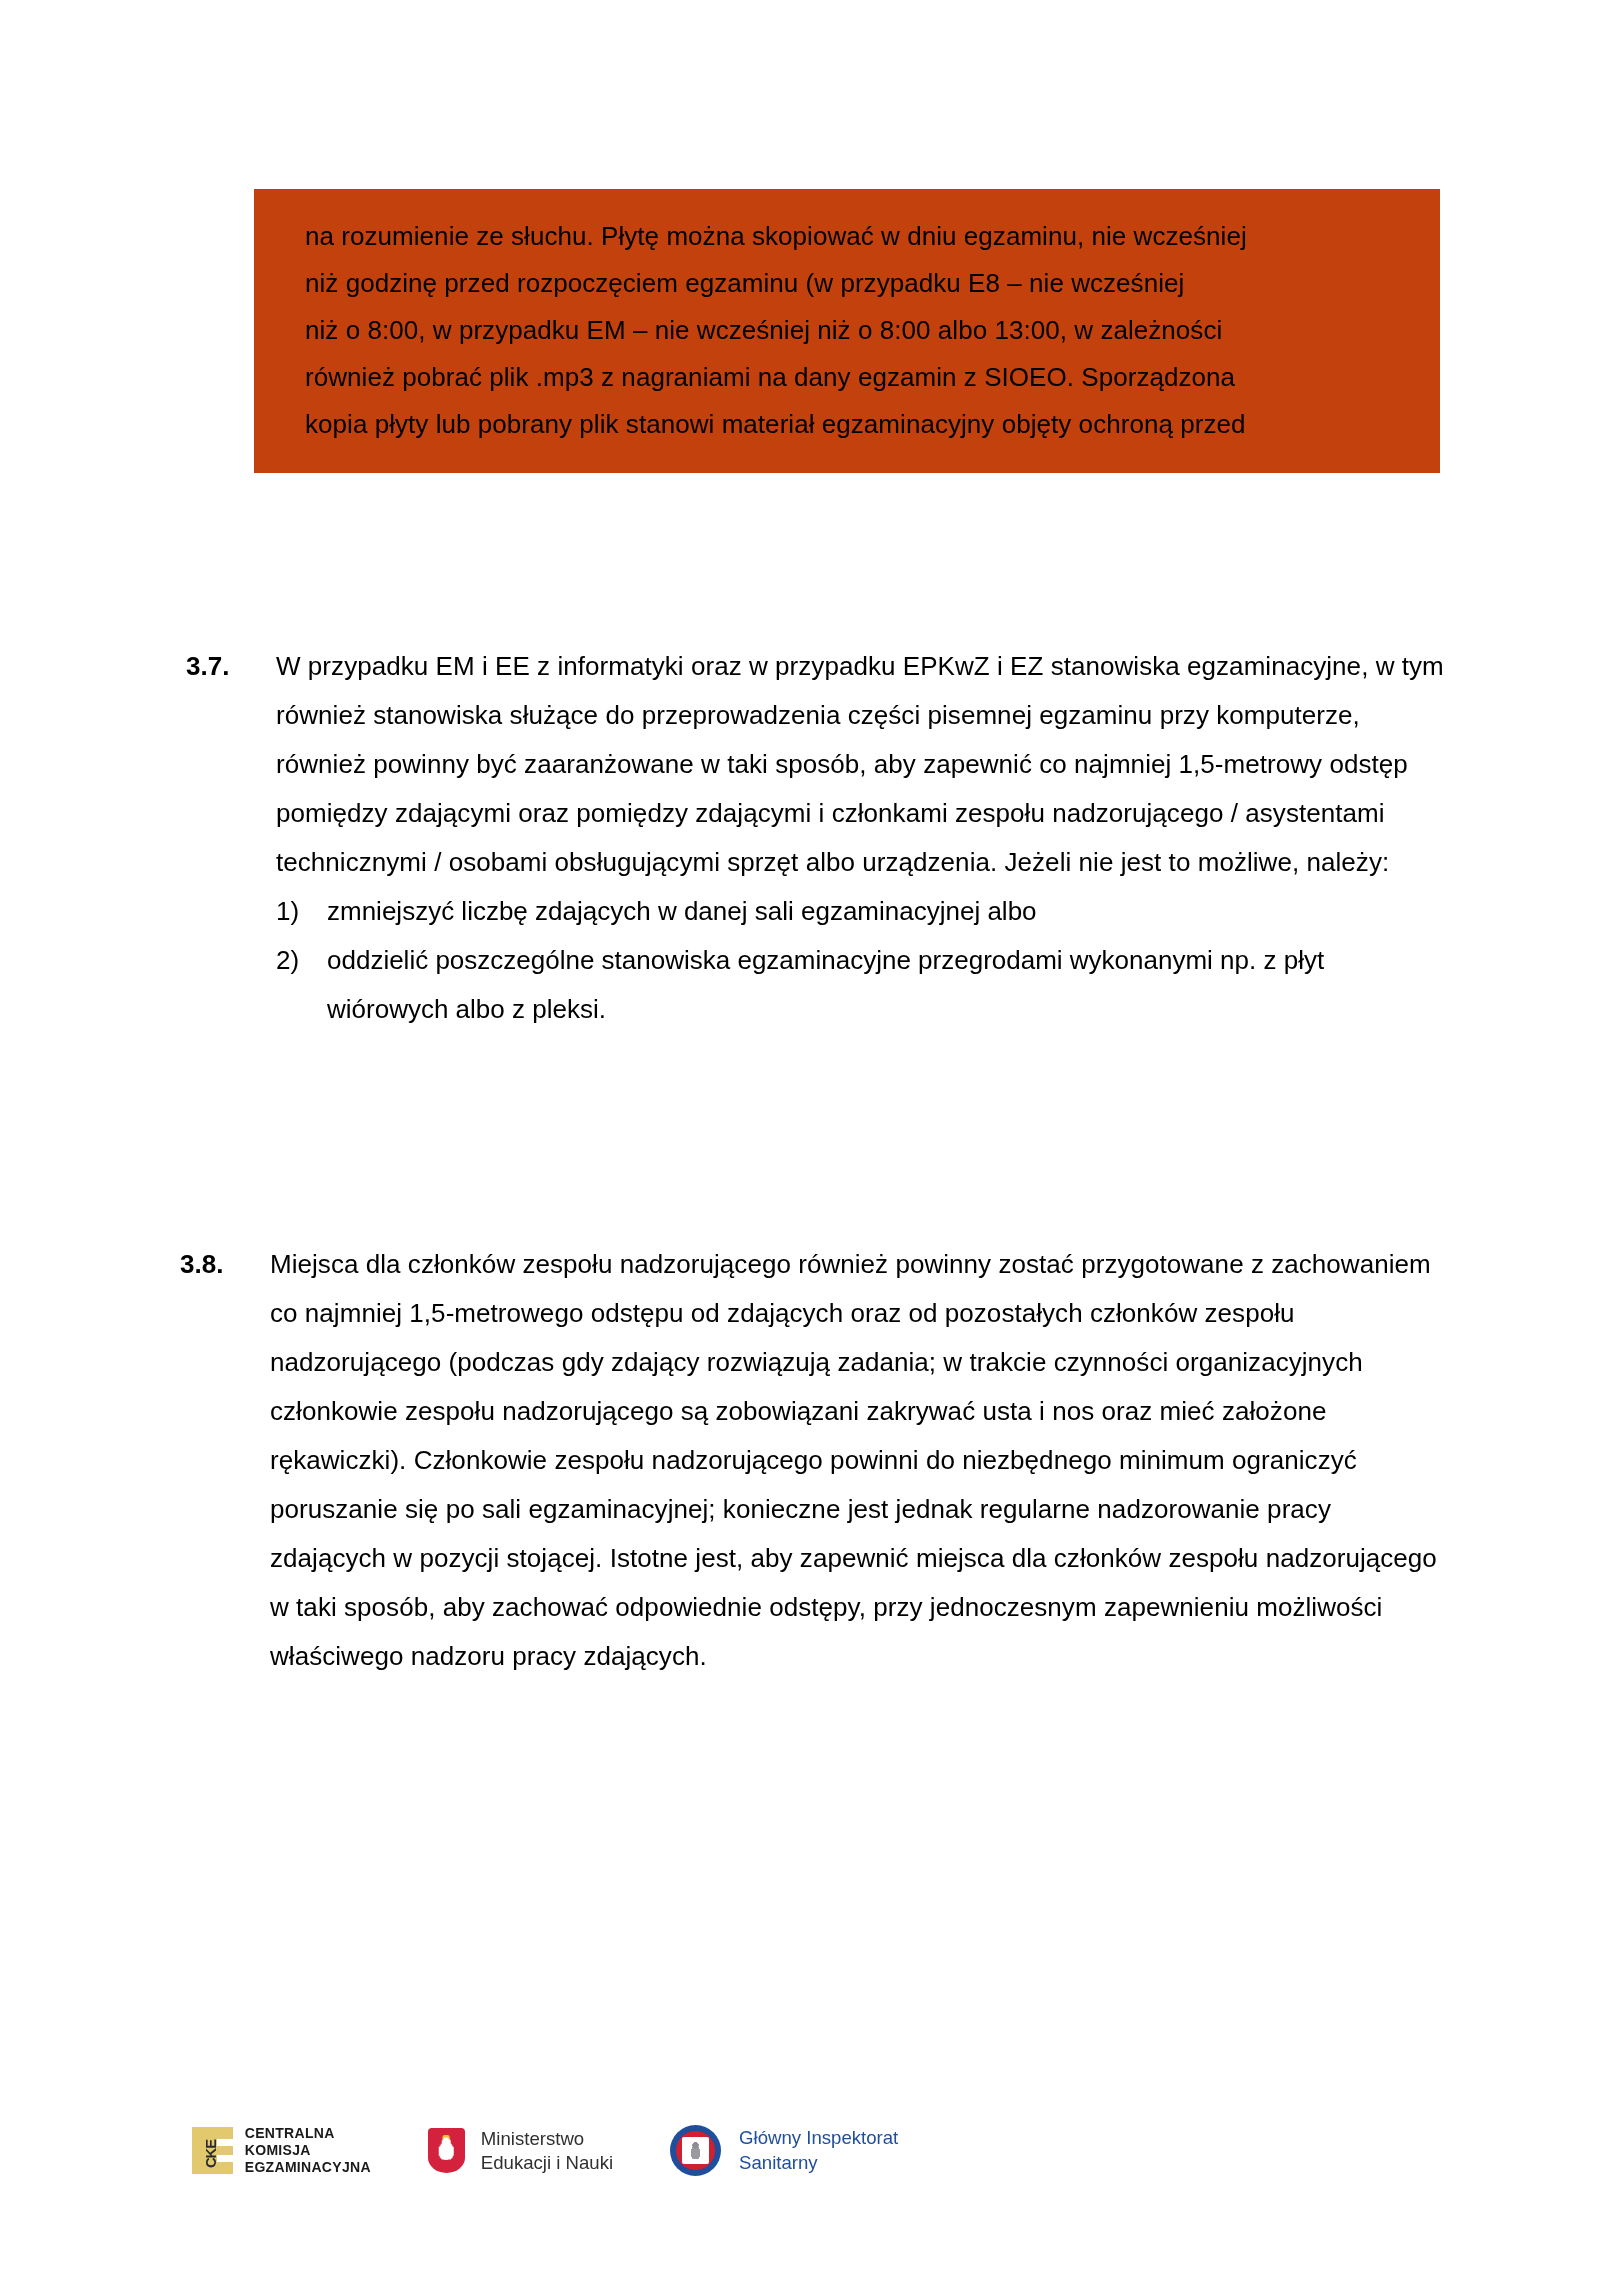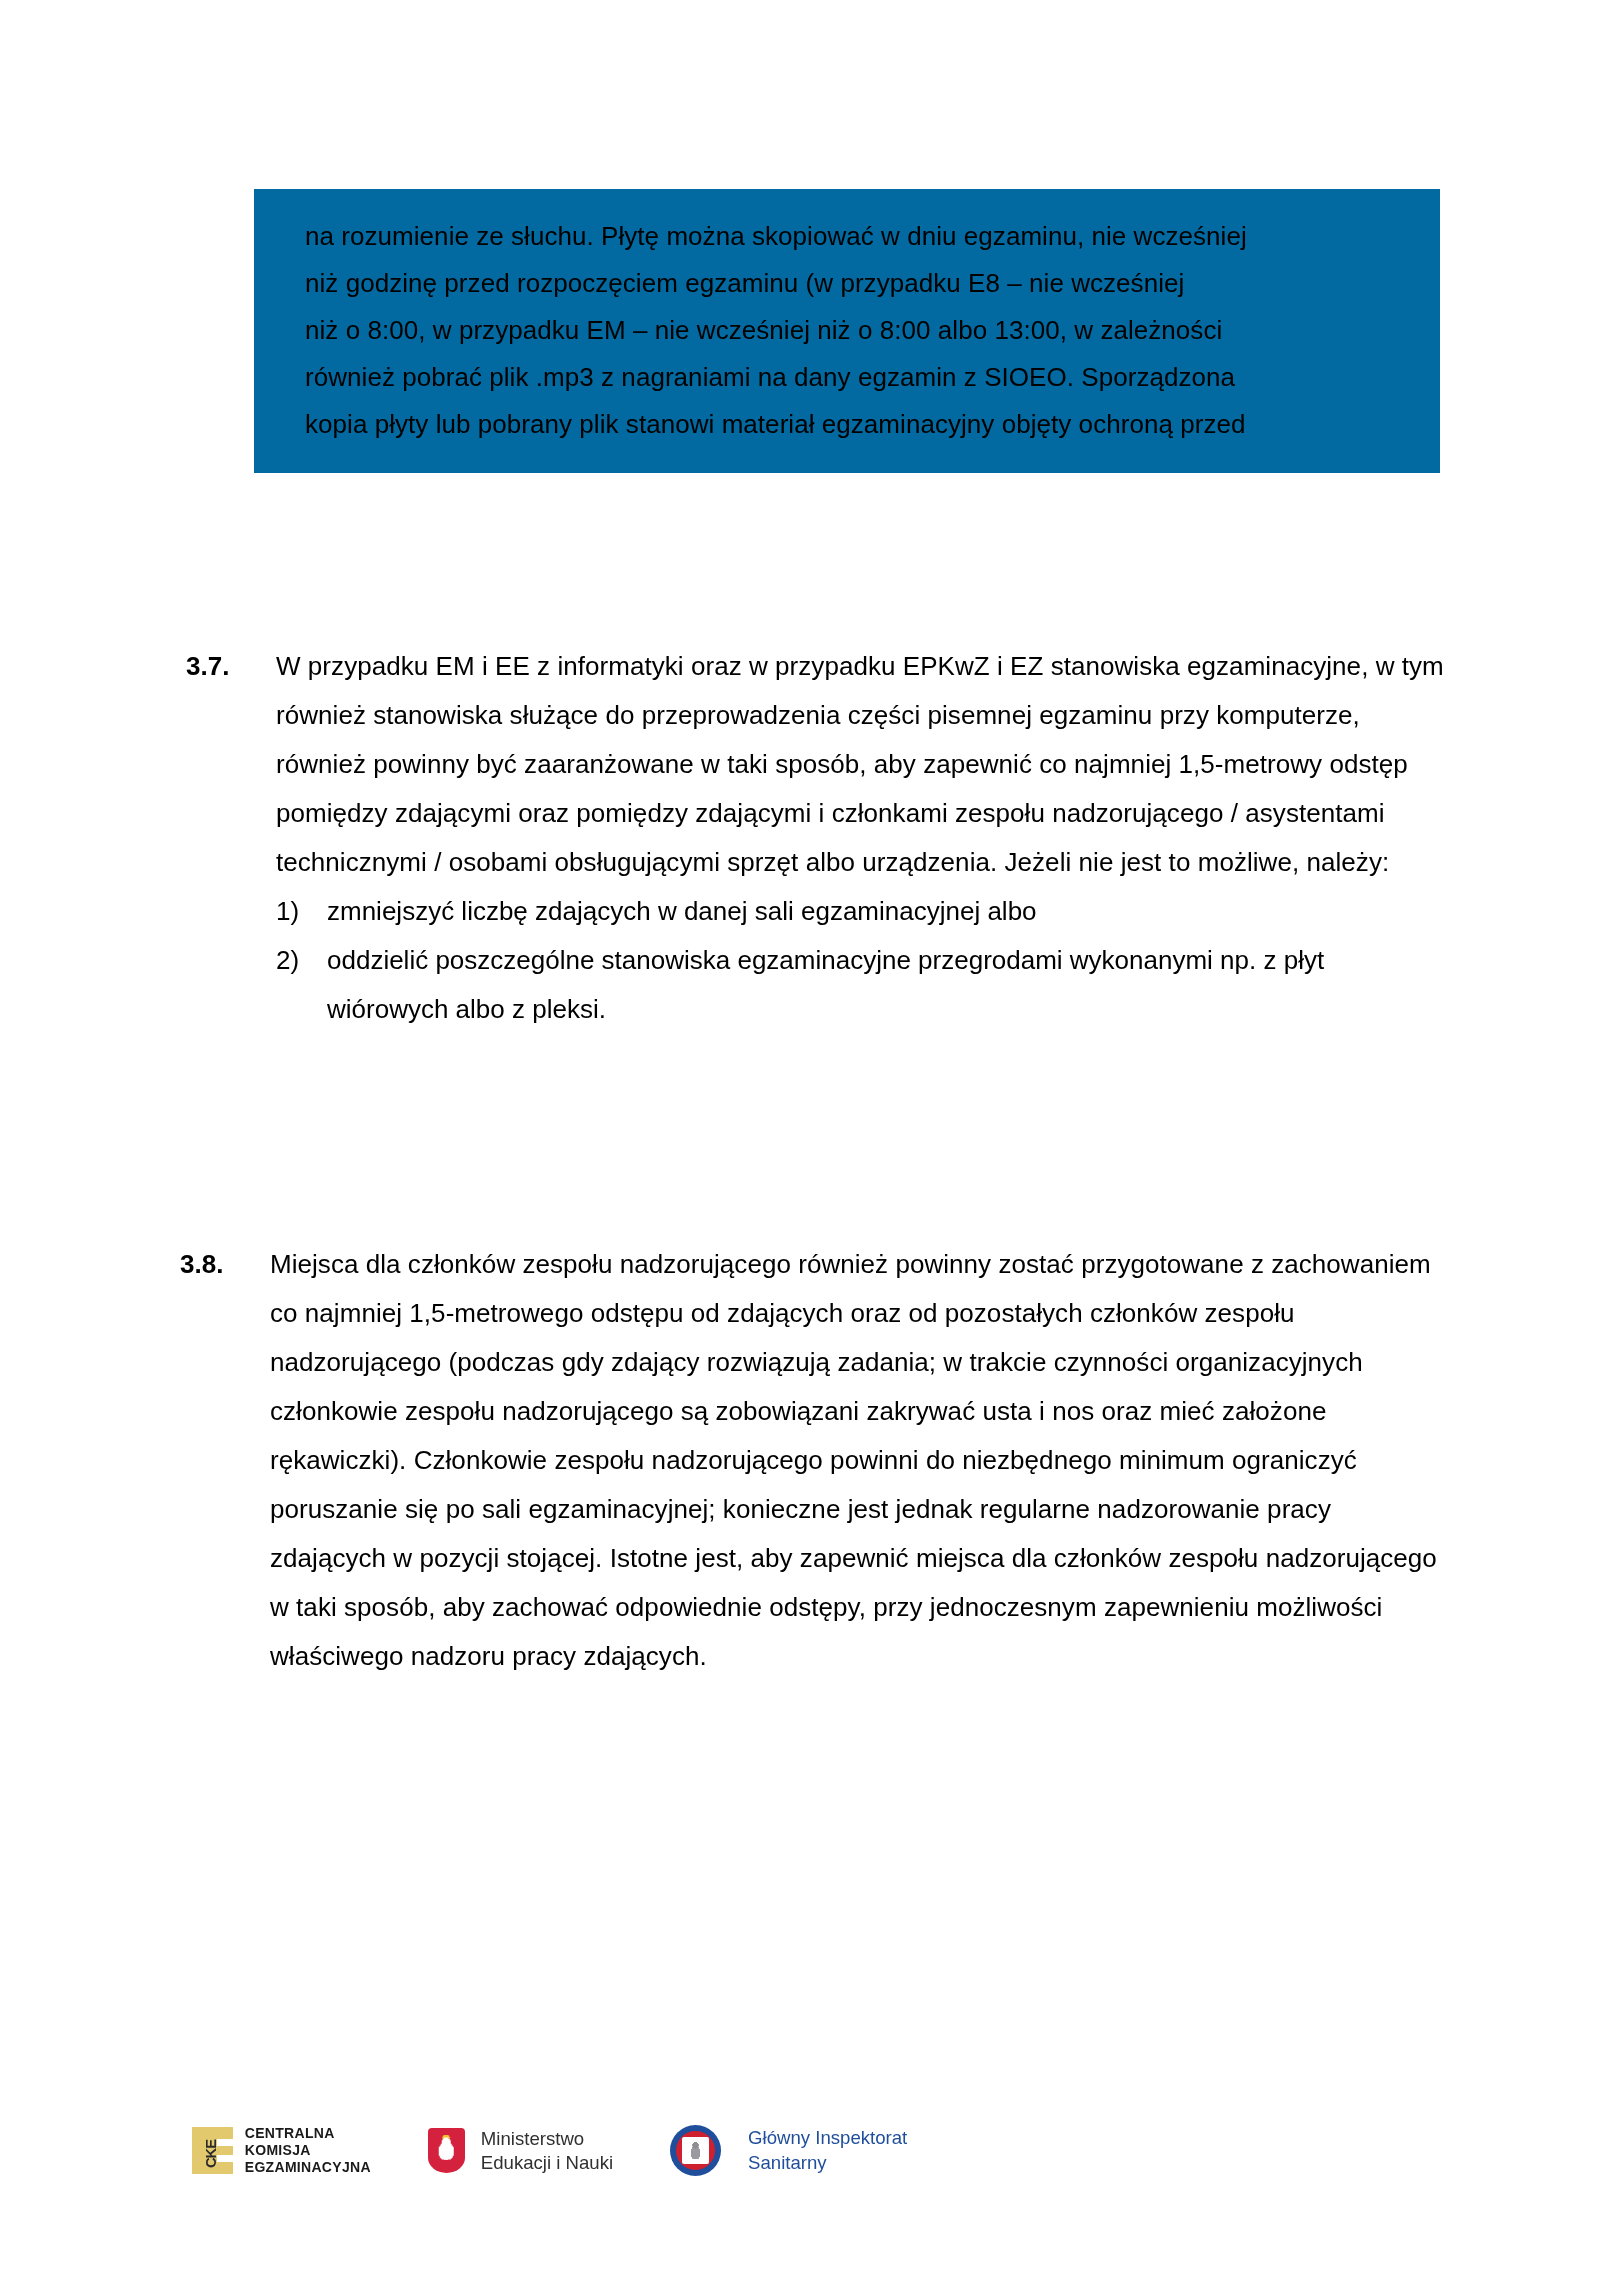--- a/index.html
+++ b/index.html
@@ -24,21 +24,21 @@
     overflow: hidden;
   }
 
   
   .note-box {
     position: absolute;
     left: 254px;
     top: 189px;
     width: 1186px;
     padding: 23.5px 0 25.5px 0;
-    background: #0369a1;
+    background: #c2410c;
     box-sizing: border-box;
   }
   .note-box p {
     margin: 0;
     padding: 0 51px 0 51px;
     font-size: 26px;
     line-height: 47px;
     letter-spacing: 0.05px;
   }
 
@@ -168,21 +168,21 @@
     background: #f2c230;
     border-radius: 2px;
   }
   .men-text {
     font-size: 18.6px;
     line-height: 23.5px;
     color: #303030;
   }
 
   
-  .gis-logo { display: flex; align-items: center; gap: 27px; }
+  .gis-logo { display: flex; align-items: center; gap: 18px; }
   .gis-seal {
     width: 51px; height: 51px;
     border-radius: 50%;
     background: #1f4e9c;
     position: relative;
     display: flex; align-items: center; justify-content: center;
   }
   .gis-seal .ring {
     position: absolute;
     inset: 5.9px;

